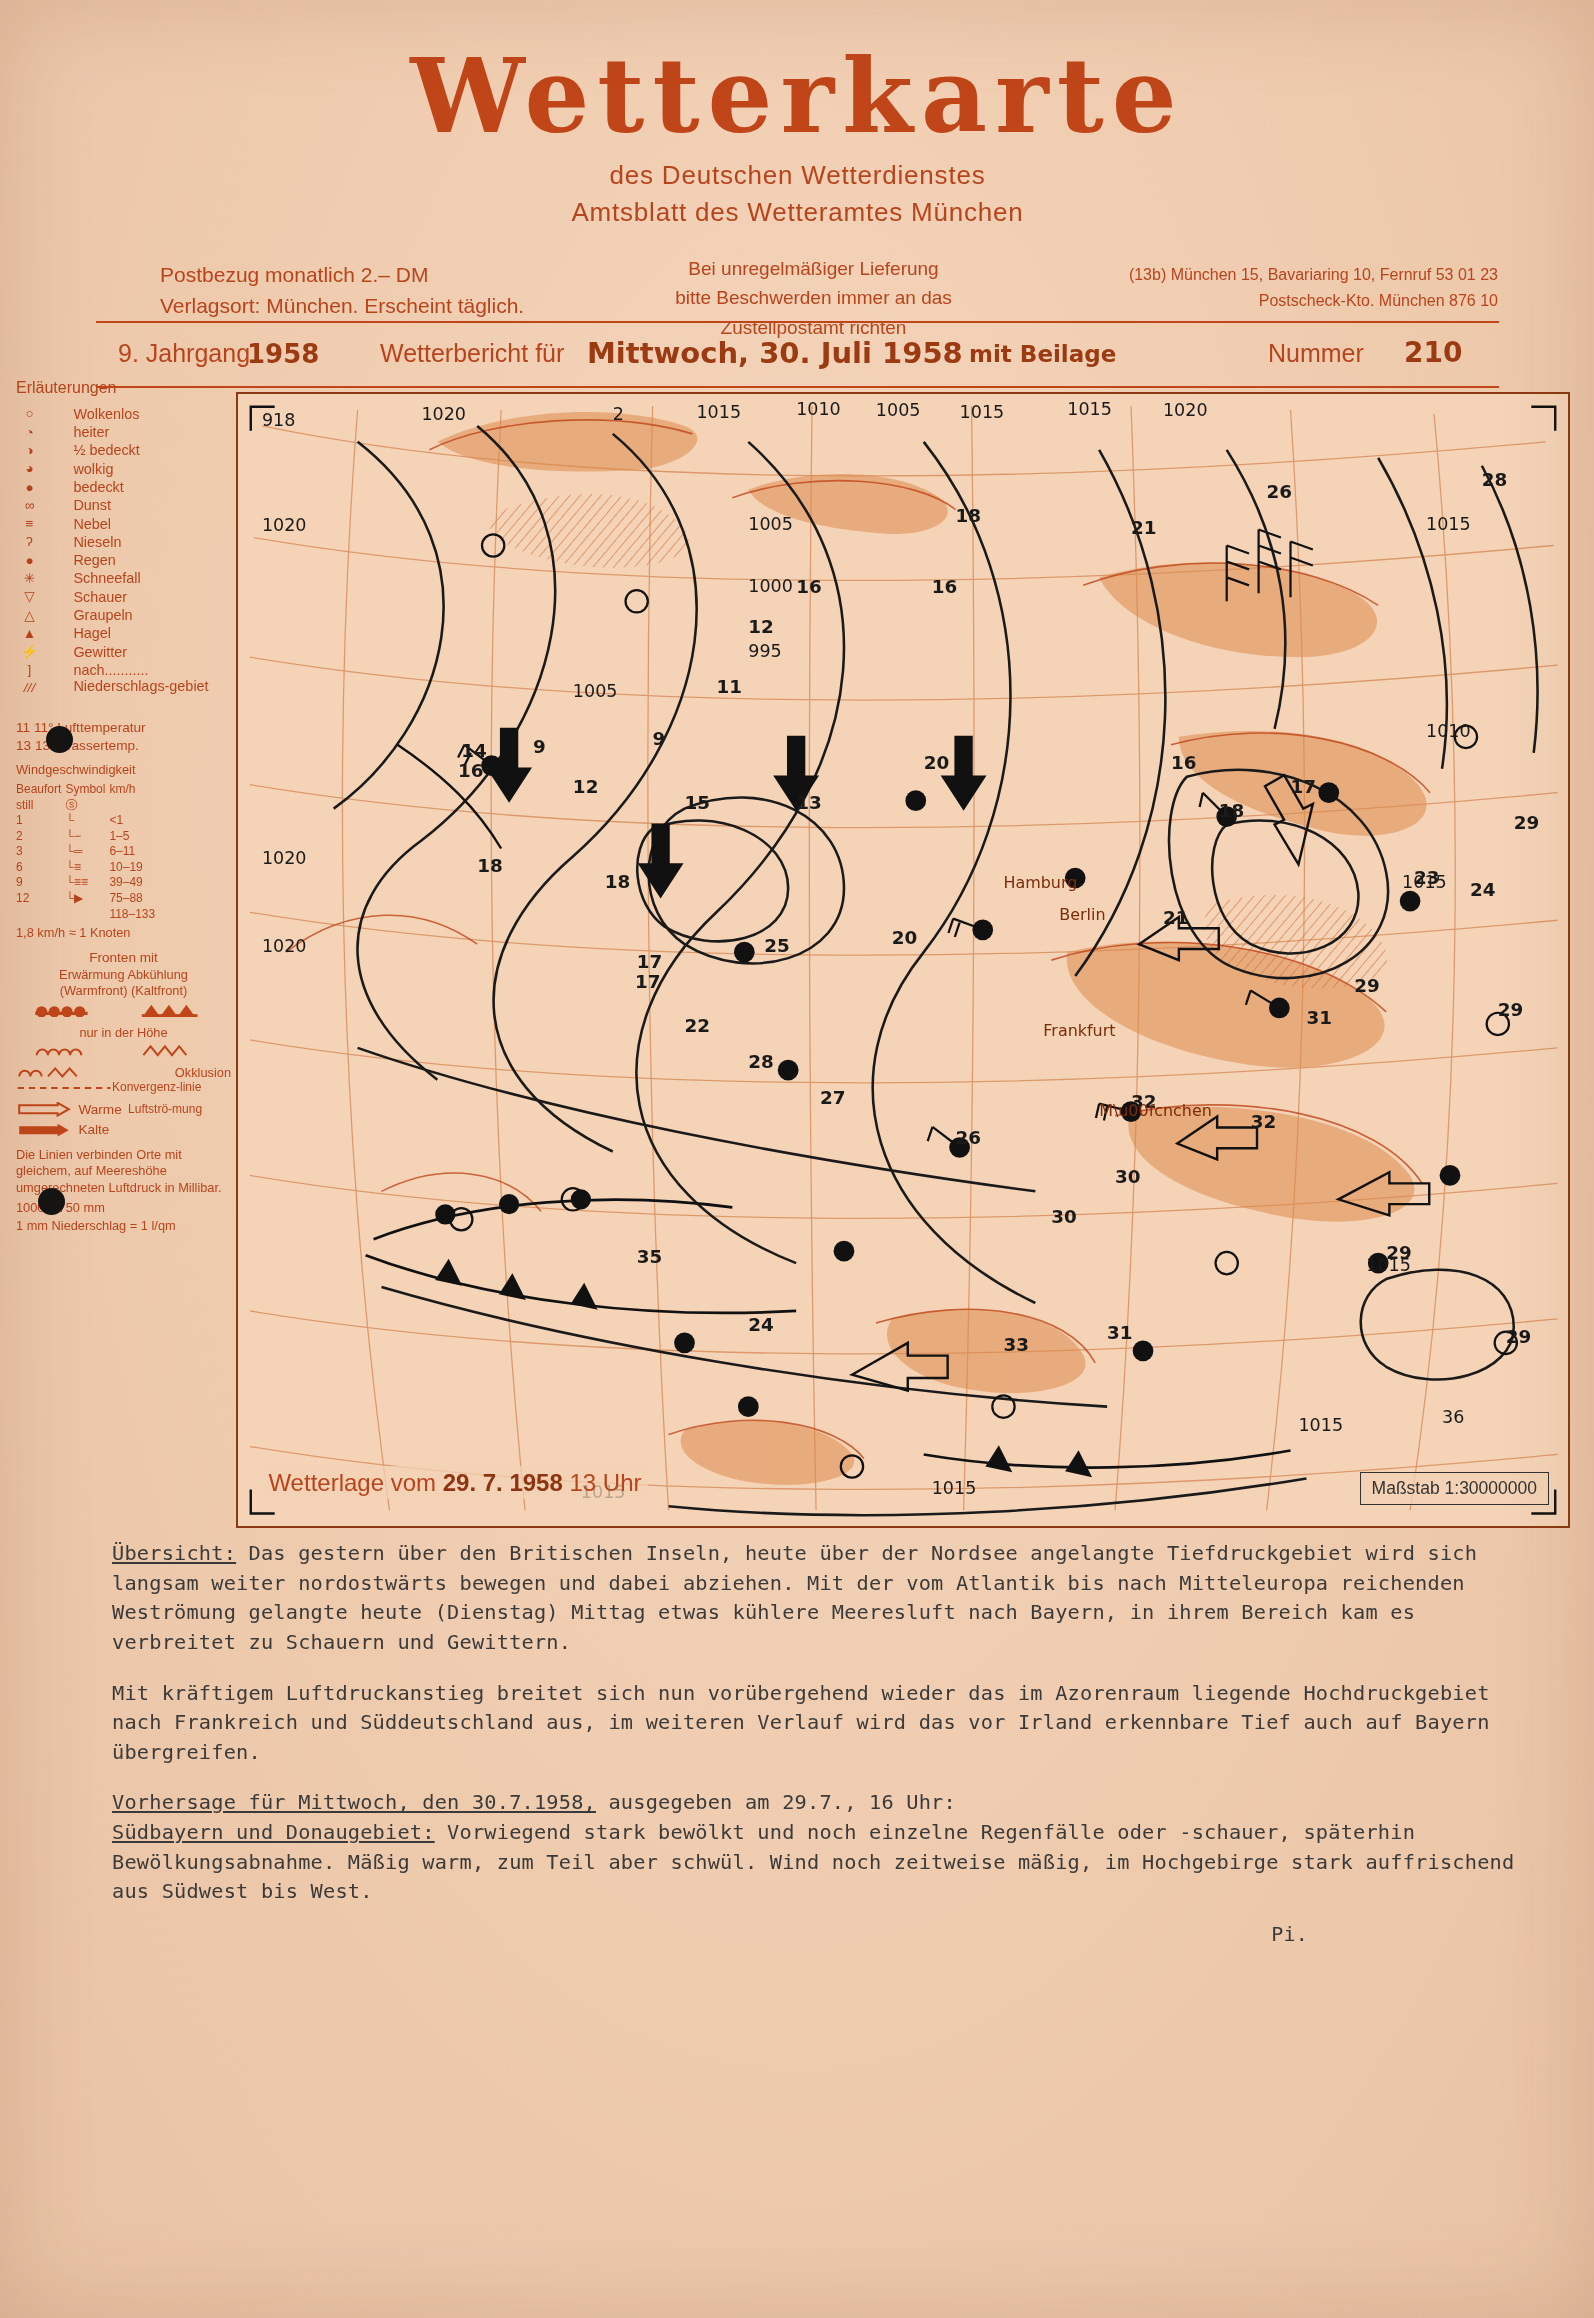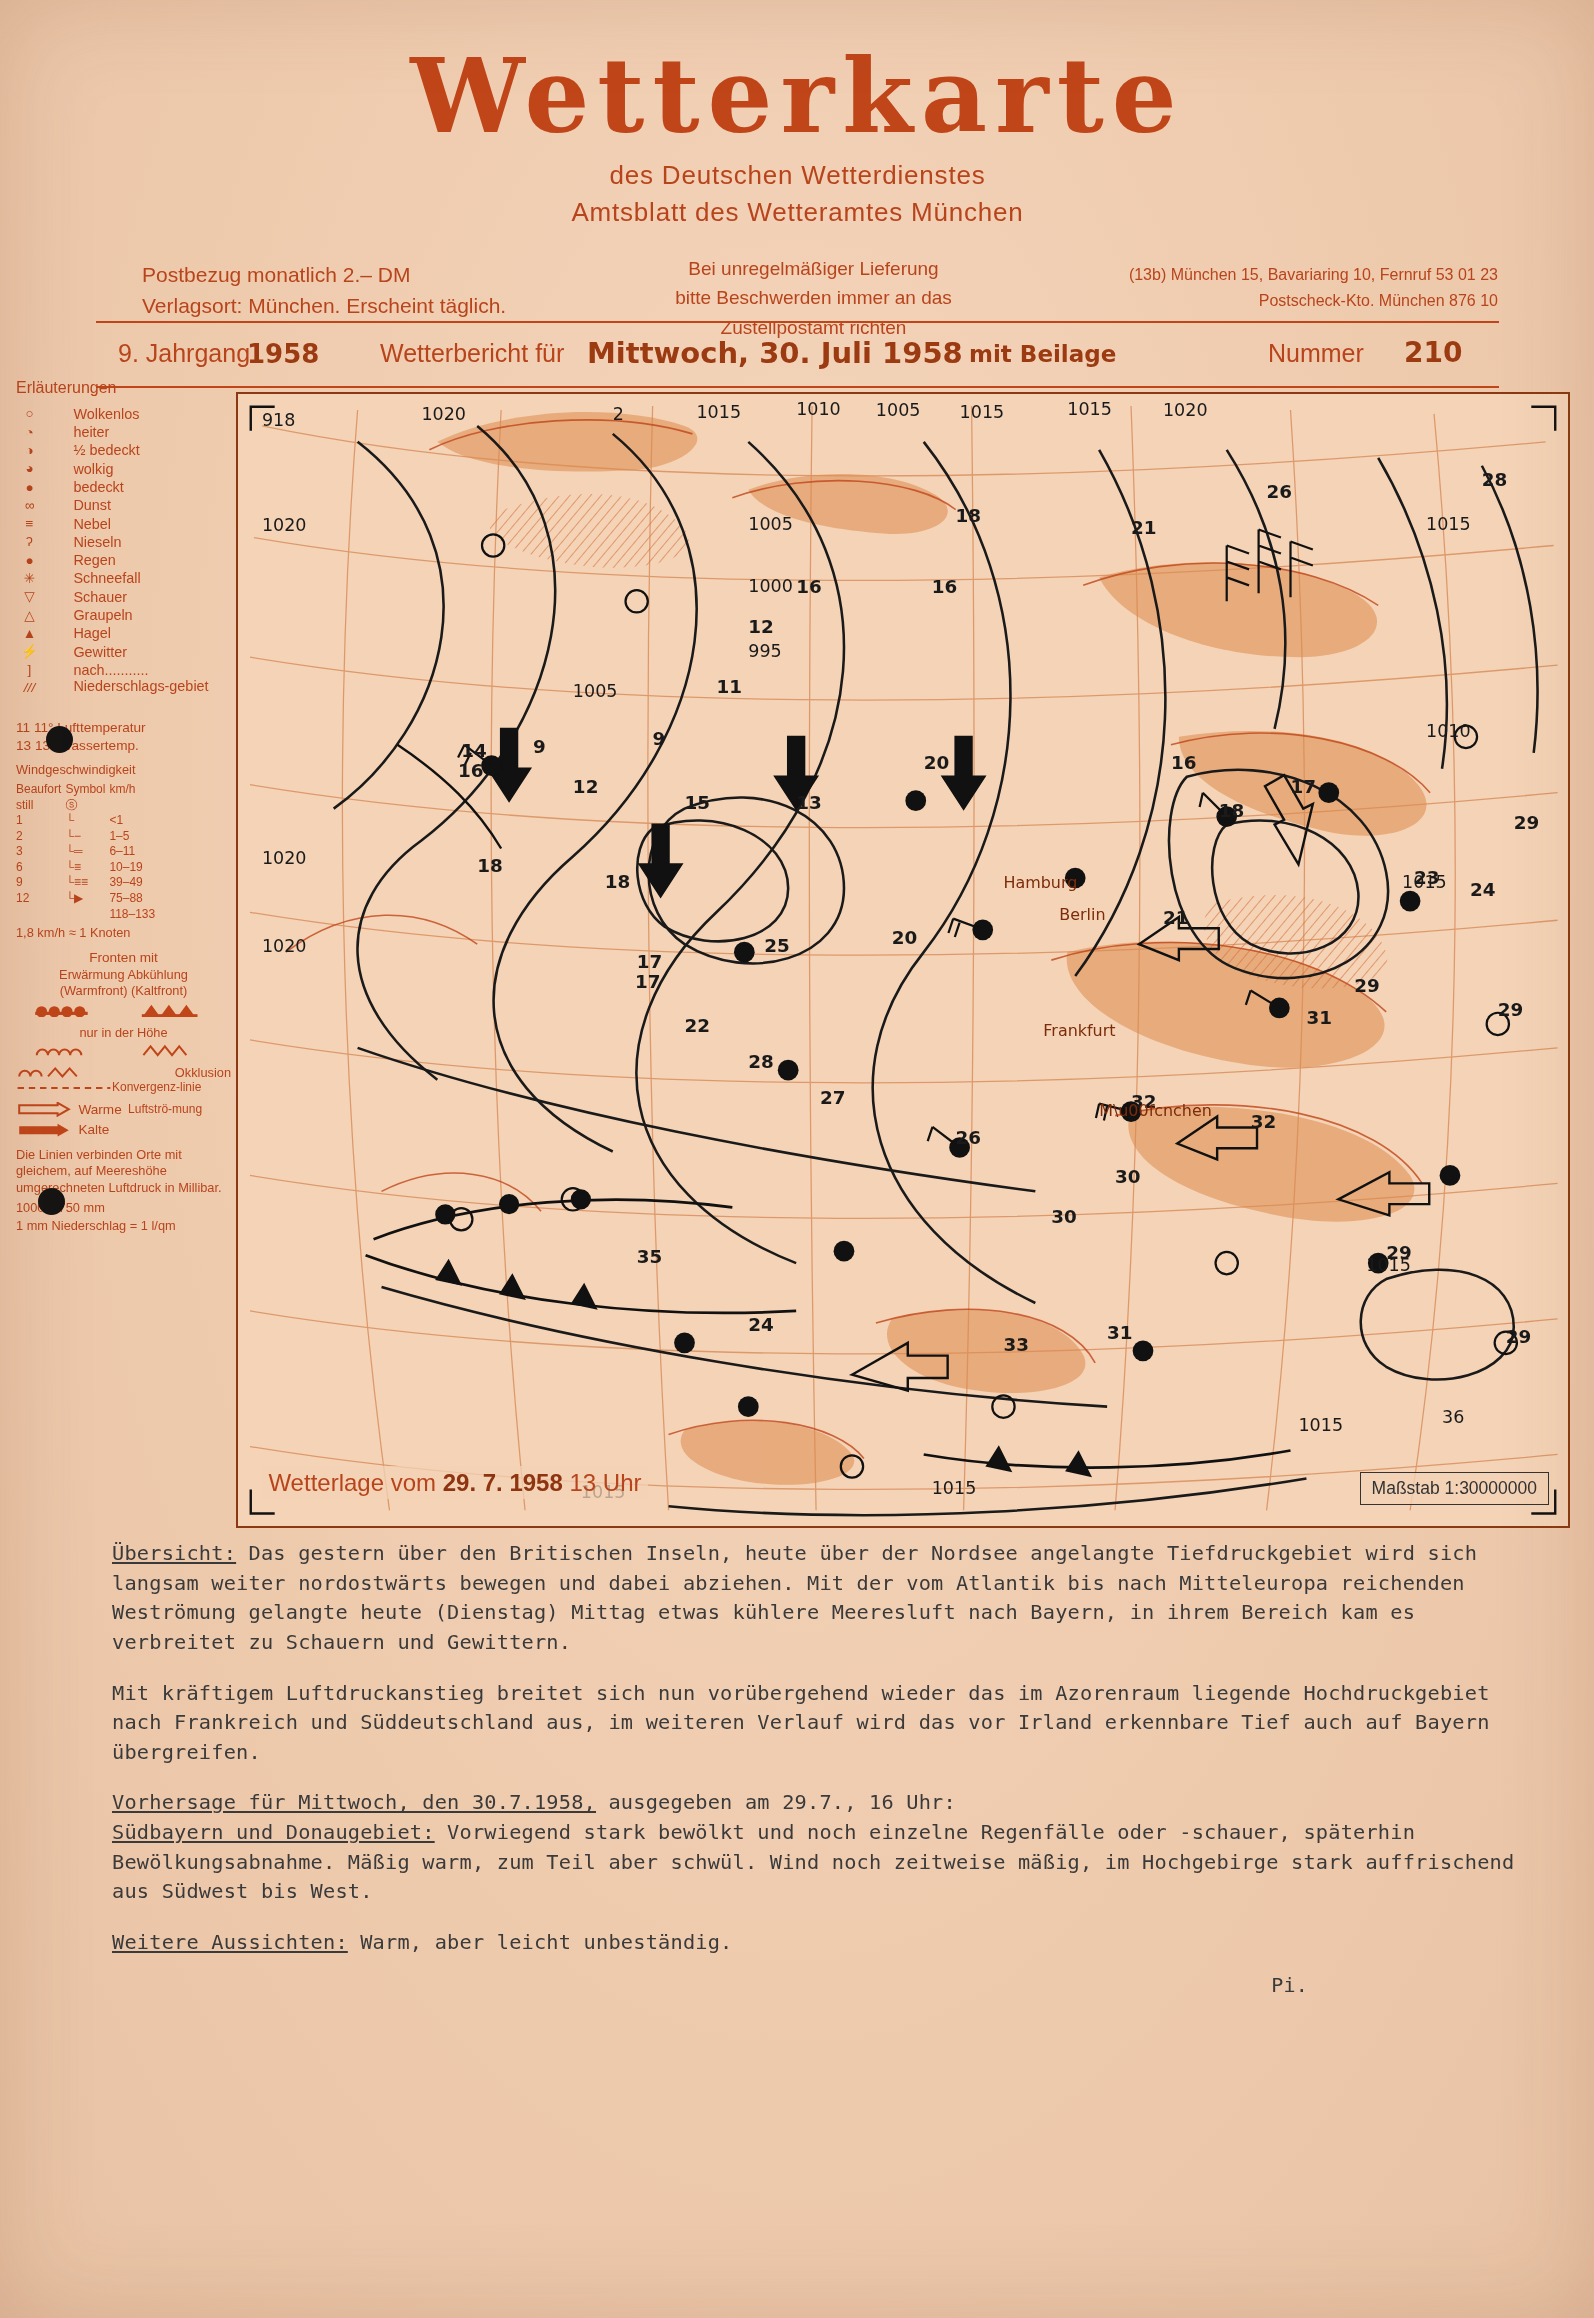--- a/index.html
+++ b/index.html
@@ -32,21 +32,21 @@
     font-size:102px;
     letter-spacing:8px;
     color:#c0461a;
     line-height:1.0;
     margin:0;
   }
   .sub1{font-size:26px;letter-spacing:0.8px;margin-top:12.8px;color:#b8441c;}
   .sub2{font-size:26px;letter-spacing:0.8px;margin-top:6px;color:#b8441c;}
 
   .infoline{position:absolute;left:0;top:254px;width:1595px;height:64px;}
-  .info-left{position:absolute;left:142px;top:4.8px;font-size:21px;line-height:1.5;color:#b8441c;}
+  .info-left{position:absolute;left:160px;top:4.8px;font-size:21px;line-height:1.5;color:#b8441c;}
   .info-mid{position:absolute;left:654px;top:0px;width:319px;text-align:center;font-size:19px;line-height:1.55;color:#b8441c;}
   .info-right{position:absolute;right:97px;top:8px;text-align:right;font-size:16px;line-height:1.6;color:#b8441c;}
 
   .rule{position:absolute;left:96px;width:1403px;height:2.4px;background:#c0461a;}
   .rule.r1{top:321px;}
   .rule.r2{top:386px;}
 
   .issueline{position:absolute;left:96px;top:328px;width:1403px;height:56px;font-size:25px;color:#b8441c;}
   .issueline span{position:absolute;white-space:nowrap;}
   .hand{font-family:"DejaVu Sans", sans-serif;font-weight:bold;color:#9c3a12;}
@@ -603,22 +603,19 @@
     <p>
       <span class="u">Übersicht:</span><span> Das gestern über den Britischen Inseln, heute über der Nordsee angelangte Tiefdruckgebiet wird sich langsam weiter nordostwärts bewegen und dabei abziehen. Mit der vom Atlantik bis nach Mitteleuropa reichenden Weströmung gelangte heute (Dienstag) Mittag etwas kühlere Meeresluft nach Bayern, in ihrem Bereich kam es verbreitet zu Schauern und Gewittern.</span>
     </p>
     <p>
       <span>Mit kräftigem Luftdruckanstieg breitet sich nun vorübergehend wieder das im Azorenraum liegende Hochdruckgebiet nach Frankreich und Süddeutschland aus, im weiteren Verlauf wird das vor Irland erkennbare Tief auch auf Bayern übergreifen.</span>
     </p>
     <p>
       <span class="u">Vorhersage für Mittwoch, den 30.7.1958,</span><span> ausgegeben am 29.7., 16 Uhr:</span><br>
       <span class="u">Südbayern und Donaugebiet:</span><span> Vorwiegend stark bewölkt und noch einzelne Regenfälle oder -schauer, späterhin Bewölkungsabnahme. Mäßig warm, zum Teil aber schwül. Wind noch zeitweise mäßig, im Hochgebirge stark auffrischend aus Südwest bis West.</span>
     </p>
-    <p>
-      <span class="u">Weitere Aussichten:</span><span> Warm, aber leicht unbeständig.</span>
-    </p>
     <div class="sig">Pi.</div>
   </div>
 
 </div>
 
 <div class="edge-shadow"></div>
 
 
 </body></html>

